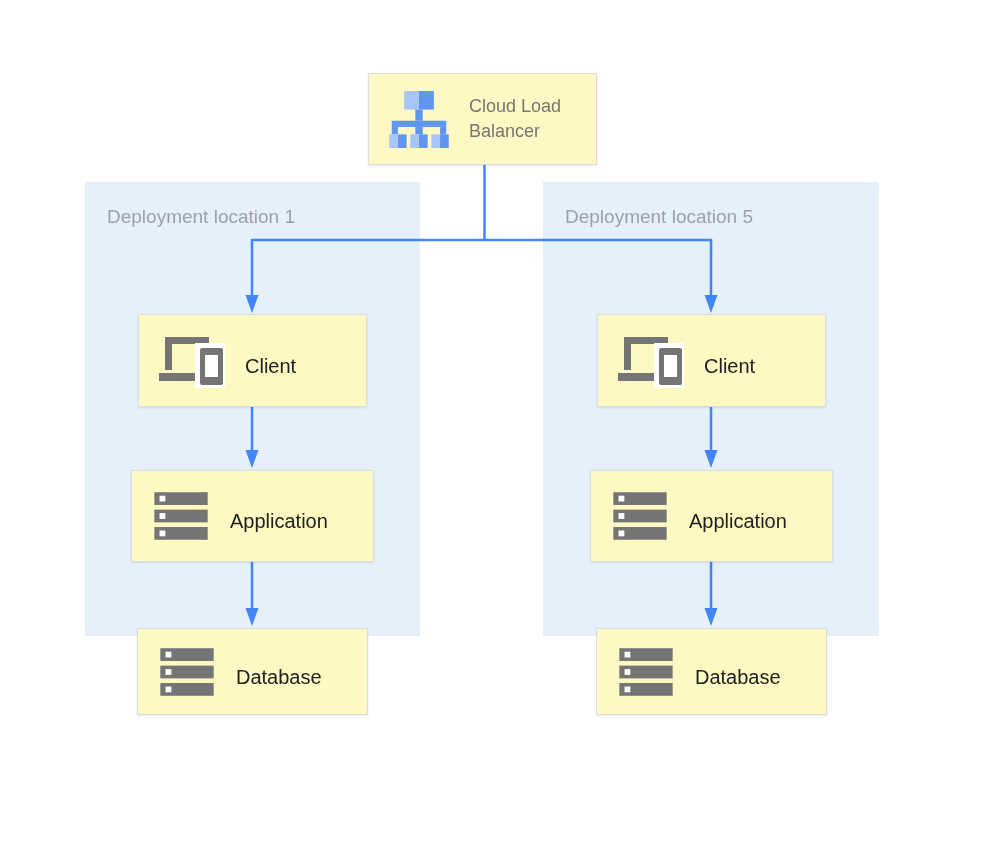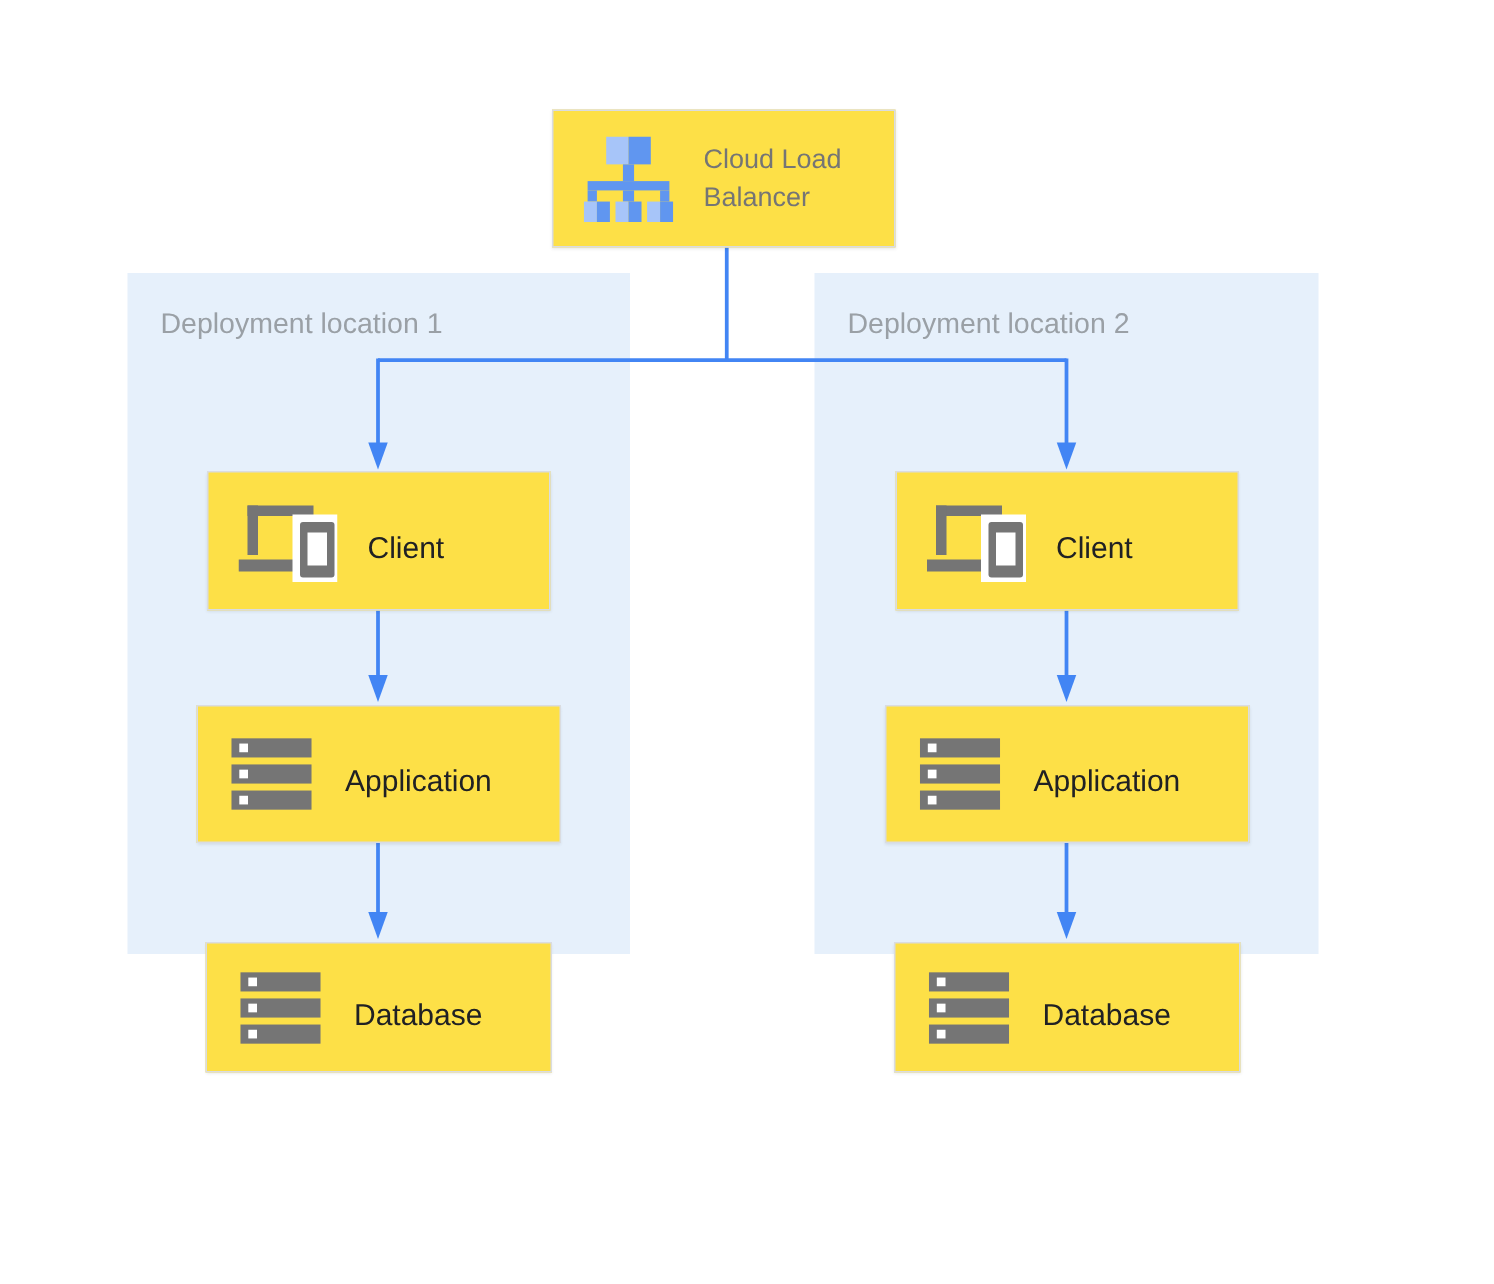--- a/index.html
+++ b/index.html
@@ -13,21 +13,21 @@
     background: var(--panel-bg, #E6F0FB);
   }
   .panel-1 { left: 85px; }
   .panel-2 { left: 543px; width: 336px; }
   .region-label {
     position: absolute; left: 22px; top: 24px;
     font-size: 19px; color: var(--label-gray, #9AA0A6);
     white-space: nowrap;
   }
   .node, .lb-box {
-    position: absolute; background: #fde047;
+    position: absolute; background: #fef9c3;
     border: 1px solid var(--box-border, #DADCE0);
     box-shadow: 0 1px 2px rgba(60,64,67,0.12);
     box-sizing: border-box;
     display: flex; align-items: center;
     padding-left: 20px; gap: 20px;
   }
   .lb-box { left: 368px; top: 73px; width: 229px; height: 92px; }
   .lb-label {
     font-size: 18px; line-height: 25px;
     color: var(--title-gray, #757575); width: 118px;
@@ -50,21 +50,21 @@
 </style>
 </head>
 <body>
 
 <div class="canvas">
 
   <div class="panel panel-1">
     <div class="region-label">Deployment location 1</div>
   </div>
   <div class="panel panel-2">
-    <div class="region-label">Deployment location 2</div>
+    <div class="region-label">Deployment location 5</div>
   </div>
 
   <svg class="arrows" width="996" height="856" viewBox="0 0 996 856" aria-hidden="true">
     <g>
       <path class="arrow-line" d="M484.5 165 L484.5 240"></path>
       <path class="arrow-line" d="M252 240 L711 240"></path>
     </g>
     <g>
       <path class="arrow-line" d="M252 239 L252 297"></path>
       <polygon class="arrow-head" points="245.5,295 258.5,295 252,313"></polygon>

